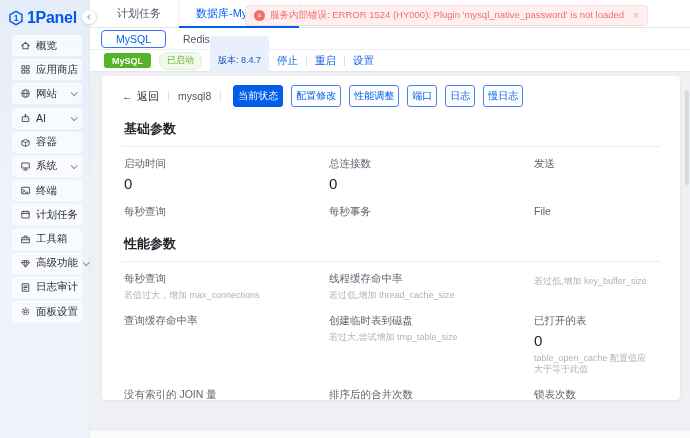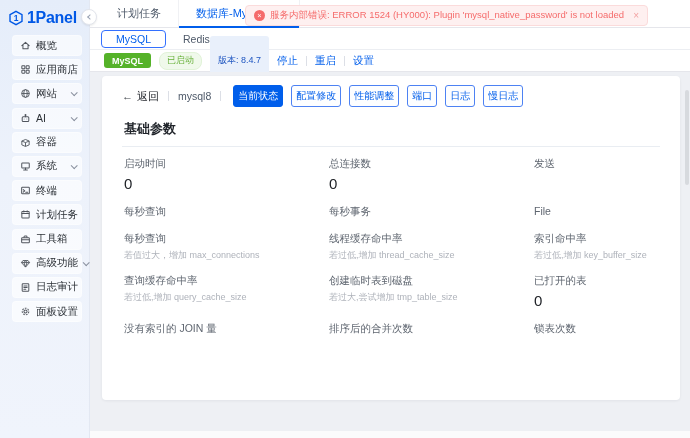--- a/index.html
+++ b/index.html
@@ -299,49 +299,49 @@
           <div class="stat">
             <div class="stat-label">每秒事务</div>
             <div class="stat-value"></div>
           </div>
           <div class="stat">
             <div class="stat-label">File</div>
             <div class="stat-value"></div>
           </div>
         </div>
 
+        <div class="section-title">性能参数</div>
         <div class="stats-grid">
           <div class="stat">
             <div class="stat-label">每秒查询</div>
             <div class="stat-value"></div>
             <div class="stat-hint">若值过大，增加 max_connections</div>
           </div>
           <div class="stat">
             <div class="stat-label">线程缓存命中率</div>
             <div class="stat-value"></div>
             <div class="stat-hint">若过低,增加 thread_cache_size</div>
           </div>
           <div class="stat">
-            <div class="stat-label">索引命中率</div>
             <div class="stat-value"></div>
             <div class="stat-hint">若过低,增加 key_buffer_size</div>
           </div>
           <div class="stat">
             <div class="stat-label">查询缓存命中率</div>
             <div class="stat-value"></div>
-            <div class="stat-hint">若过低,增加 query_cache_size</div>
           </div>
           <div class="stat">
             <div class="stat-label">创建临时表到磁盘</div>
             <div class="stat-value"></div>
             <div class="stat-hint">若过大,尝试增加 tmp_table_size</div>
           </div>
           <div class="stat">
             <div class="stat-label">已打开的表</div>
             <div class="stat-value">0</div>
+            <div class="stat-hint">table_open_cache 配置值应大于等于此值</div>
           </div>
           <div class="stat">
             <div class="stat-label">没有索引的 JOIN 量</div>
 
           </div>
           <div class="stat">
             <div class="stat-label">排序后的合并次数</div>
 
           </div>
           <div class="stat">

